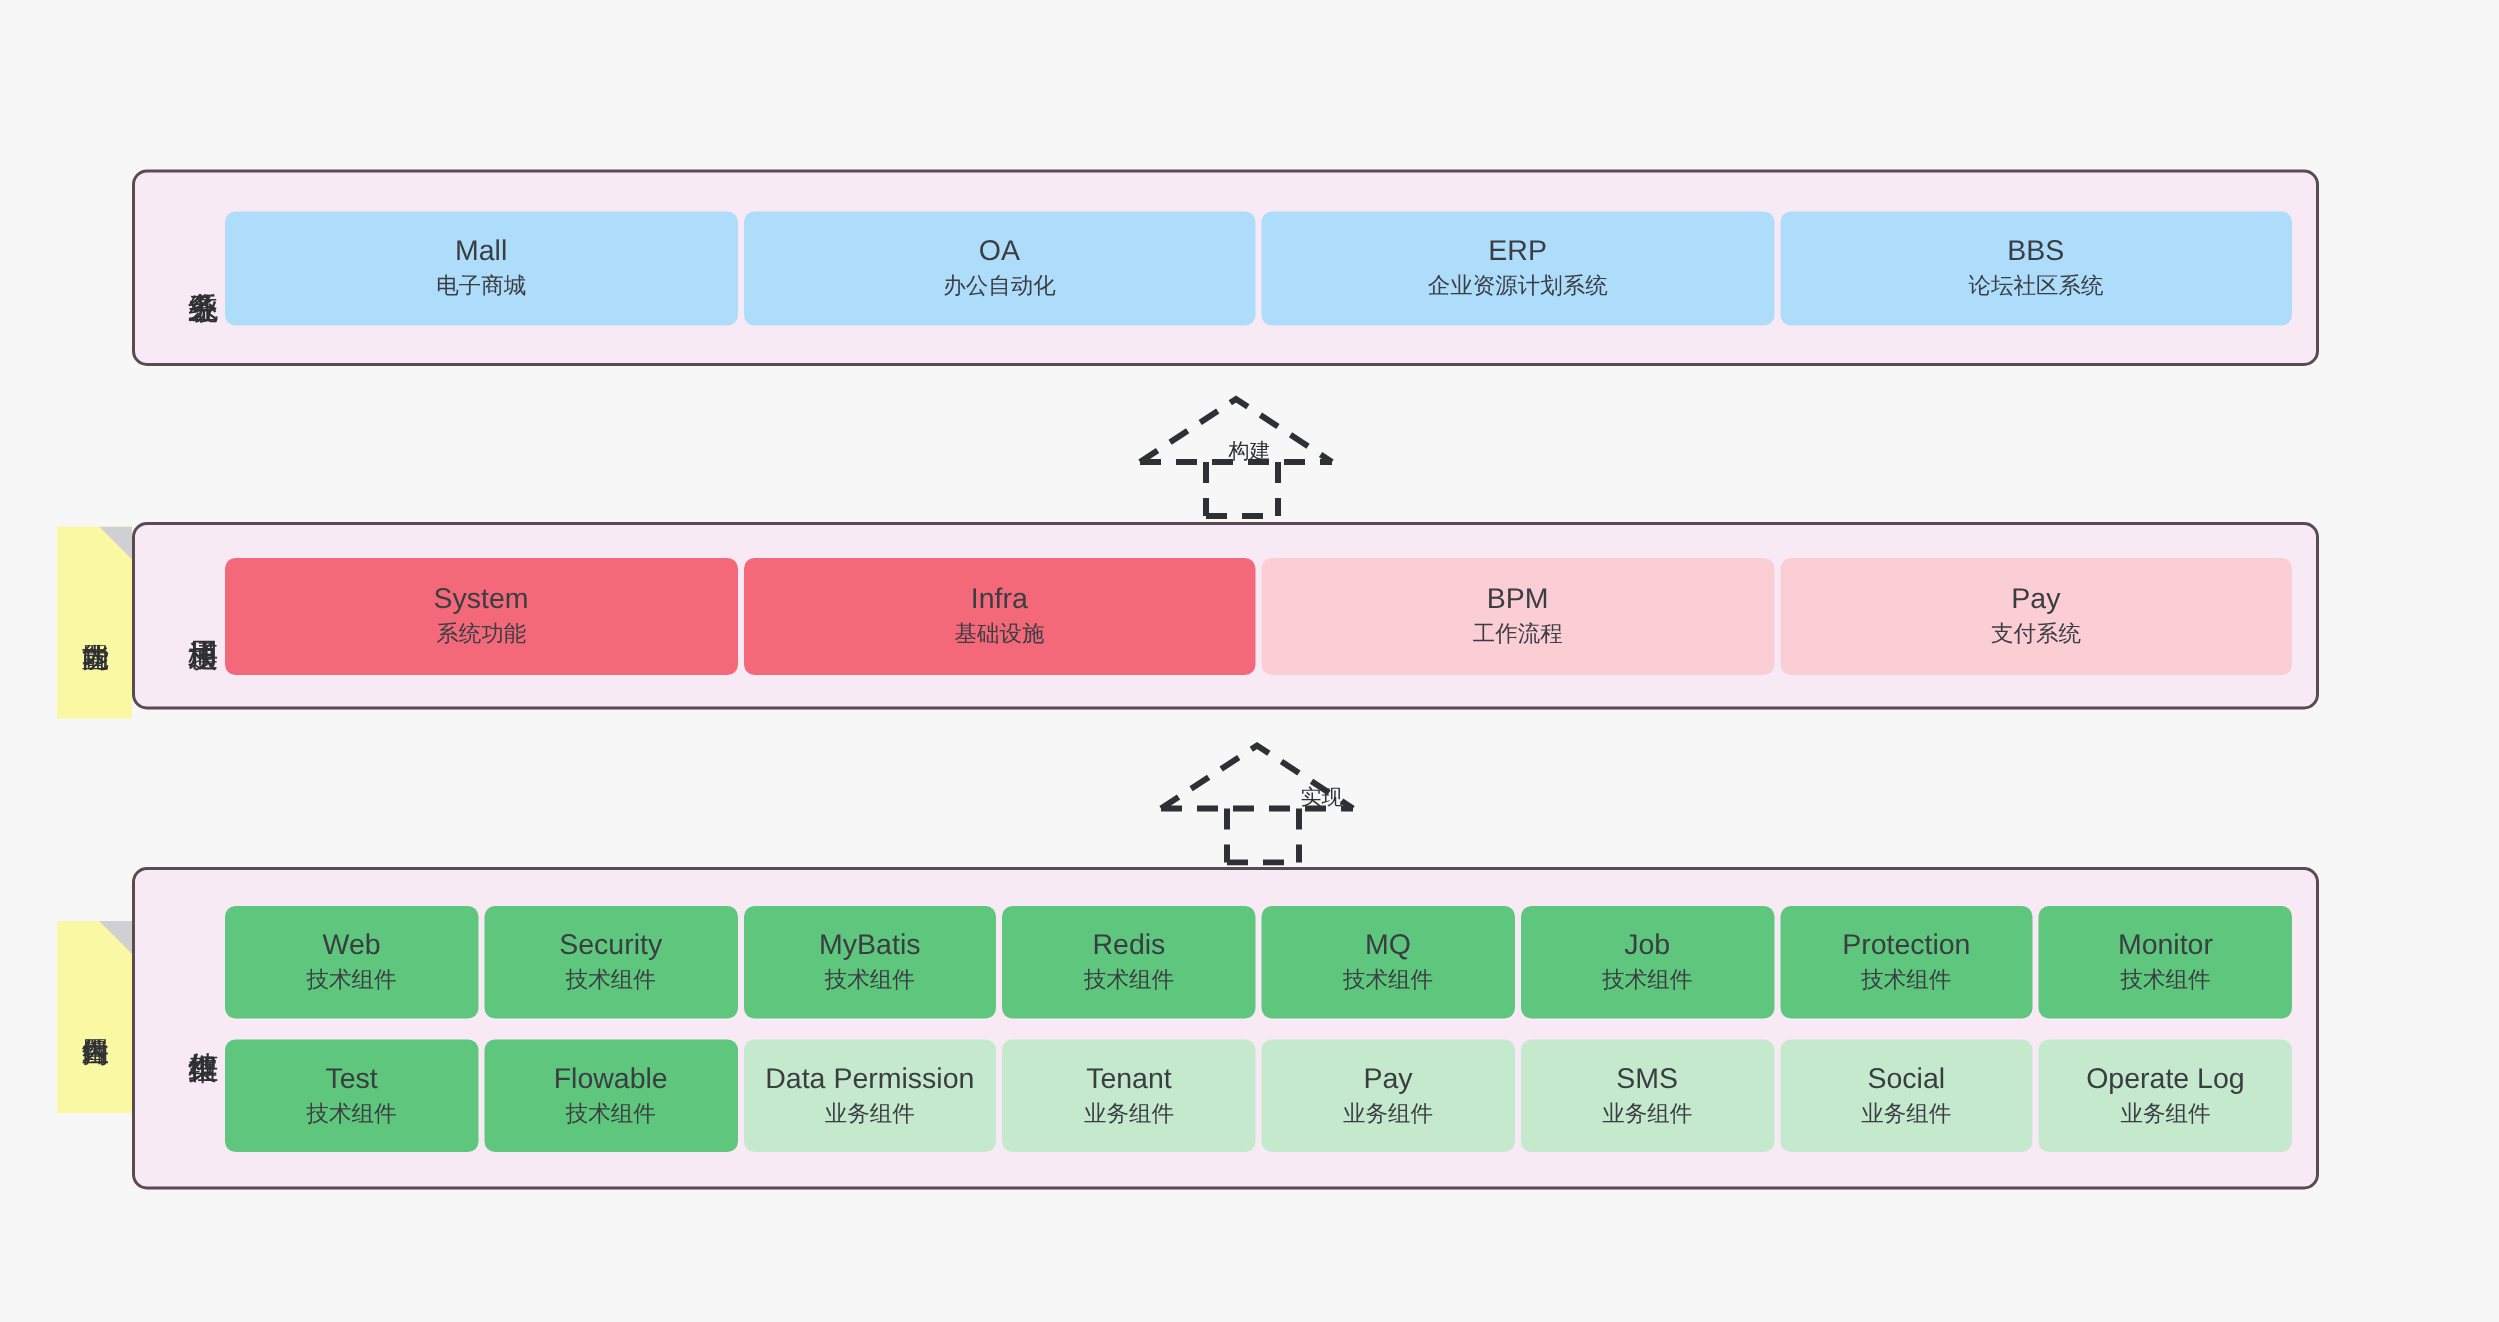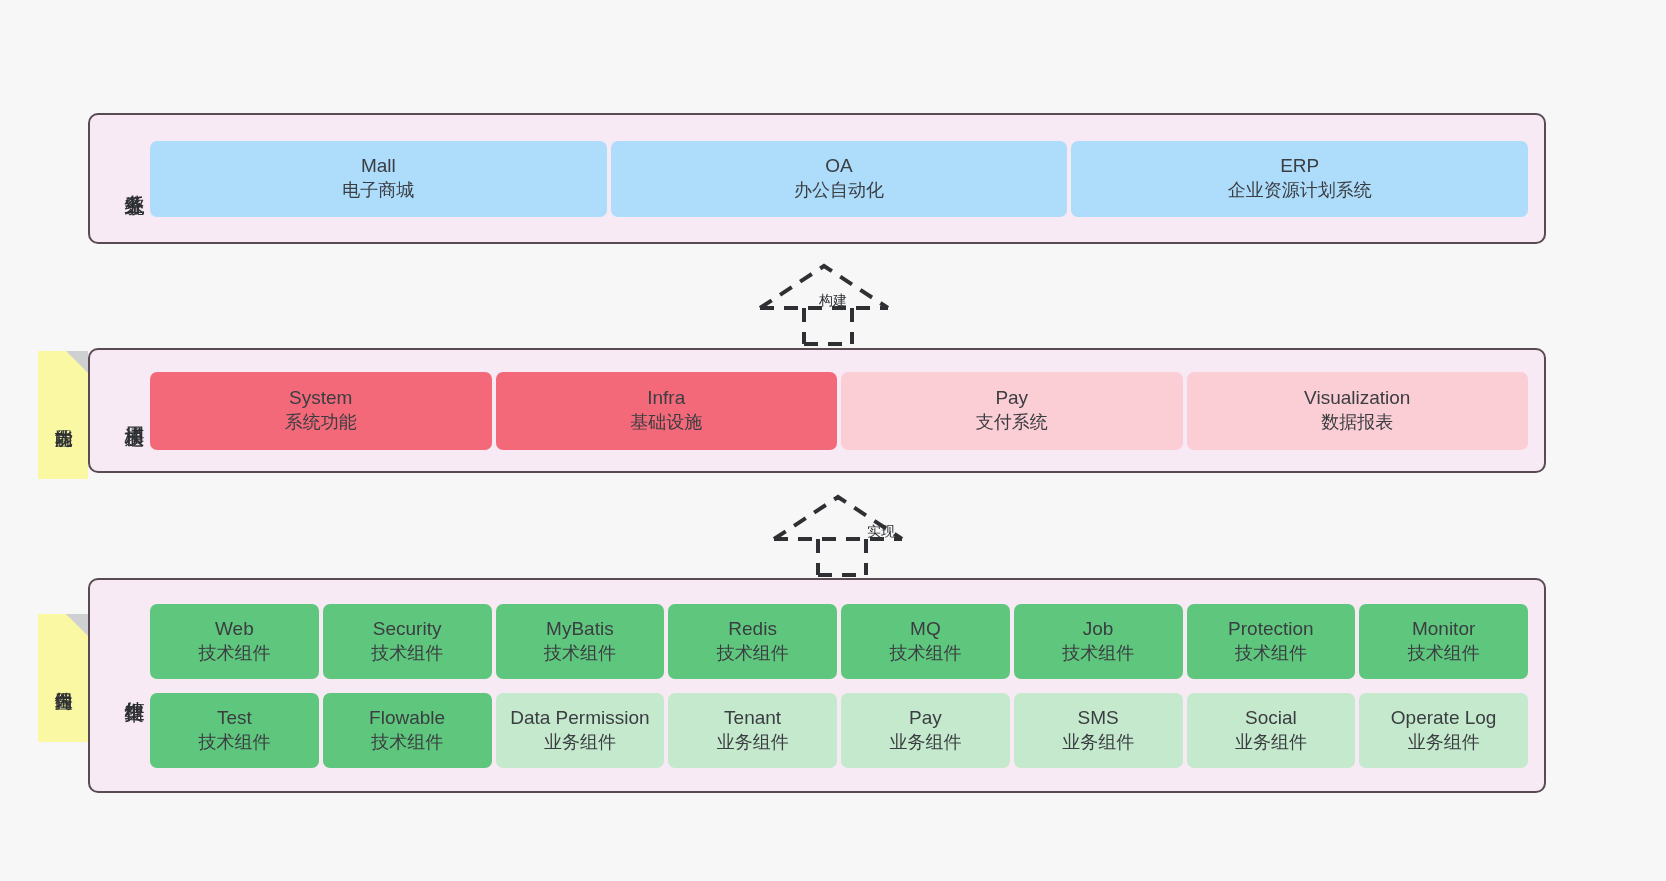--- a/index.html
+++ b/index.html
@@ -76,21 +76,21 @@
     text-align: center;
     box-sizing: border-box;
     padding: 6px 4px;
     line-height: 1.3;
   }
   .node .n-en {
     font-size: 19px;
     color: #3a3d41;
   }
   .node .n-cn {
-    font-size: 18px;
+    font-size: 15px;
     color: #3a3d41;
   }
   .node.blue   { background: #aedcfb; }
   .node.red    { background: #f4697a; }
   .node.pink   { background: #fbcdd4; }
   .node.green  { background: #5fc77d; }
   .node.lgreen { background: #c5e9cd; }
 
   .h-biz  { height: 76px; }
   .h-mod  { height: 78px; }
@@ -150,20 +150,24 @@
           <span class="n-cn">电子商城</span>
         </div>
         <div class="node blue h-biz">
           <span class="n-en">OA</span>
           <span class="n-cn">办公自动化</span>
         </div>
         <div class="node blue h-biz">
           <span class="n-en">ERP</span>
           <span class="n-cn">企业资源计划系统</span>
         </div>
+        <div class="node blue h-biz">
+          <span class="n-en">BBS</span>
+          <span class="n-cn">论坛社区系统</span>
+        </div>
       </div>
     </div>
   </div>
 
   <svg class="uml-arrow" style="left:752px; top:258px; width:160px; height:88px;" viewBox="0 0 160 88">
 
     <polyline points="8,50 72,8 136,50" fill="none" stroke="#2e3033" stroke-width="4" stroke-dasharray="14 10" stroke-linecap="butt"></polyline>
     <line x1="8" y1="50" x2="136" y2="50" stroke="#2e3033" stroke-width="4" stroke-dasharray="14 10"></line>
 
     <line x1="52" y1="50" x2="52" y2="86" stroke="#2e3033" stroke-width="4" stroke-dasharray="14 10"></line>
@@ -183,26 +187,26 @@
       <div class="row">
         <div class="node red h-mod">
           <span class="n-en">System</span>
           <span class="n-cn">系统功能</span>
         </div>
         <div class="node red h-mod">
           <span class="n-en">Infra</span>
           <span class="n-cn">基础设施</span>
         </div>
         <div class="node pink h-mod">
+          <span class="n-en">BPM</span>
+          <span class="n-cn">工作流程</span>
+        </div>
+        <div class="node pink h-mod">
           <span class="n-en">Pay</span>
           <span class="n-cn">支付系统</span>
-        </div>
-        <div class="node pink h-mod">
-          <span class="n-en">Visualization</span>
-          <span class="n-cn">数据报表</span>
         </div>
       </div>
     </div>
   </div>
 
   <svg class="uml-arrow" style="left:766px; top:489px; width:160px; height:88px;" viewBox="0 0 160 88">
     <polyline points="8,50 72,8 136,50" fill="none" stroke="#2e3033" stroke-width="4" stroke-dasharray="14 10" stroke-linecap="butt"></polyline>
     <line x1="8" y1="50" x2="136" y2="50" stroke="#2e3033" stroke-width="4" stroke-dasharray="14 10"></line>
     <line x1="52" y1="50" x2="52" y2="86" stroke="#2e3033" stroke-width="4" stroke-dasharray="14 10"></line>
     <line x1="100" y1="50" x2="100" y2="86" stroke="#2e3033" stroke-width="4" stroke-dasharray="14 10"></line>

